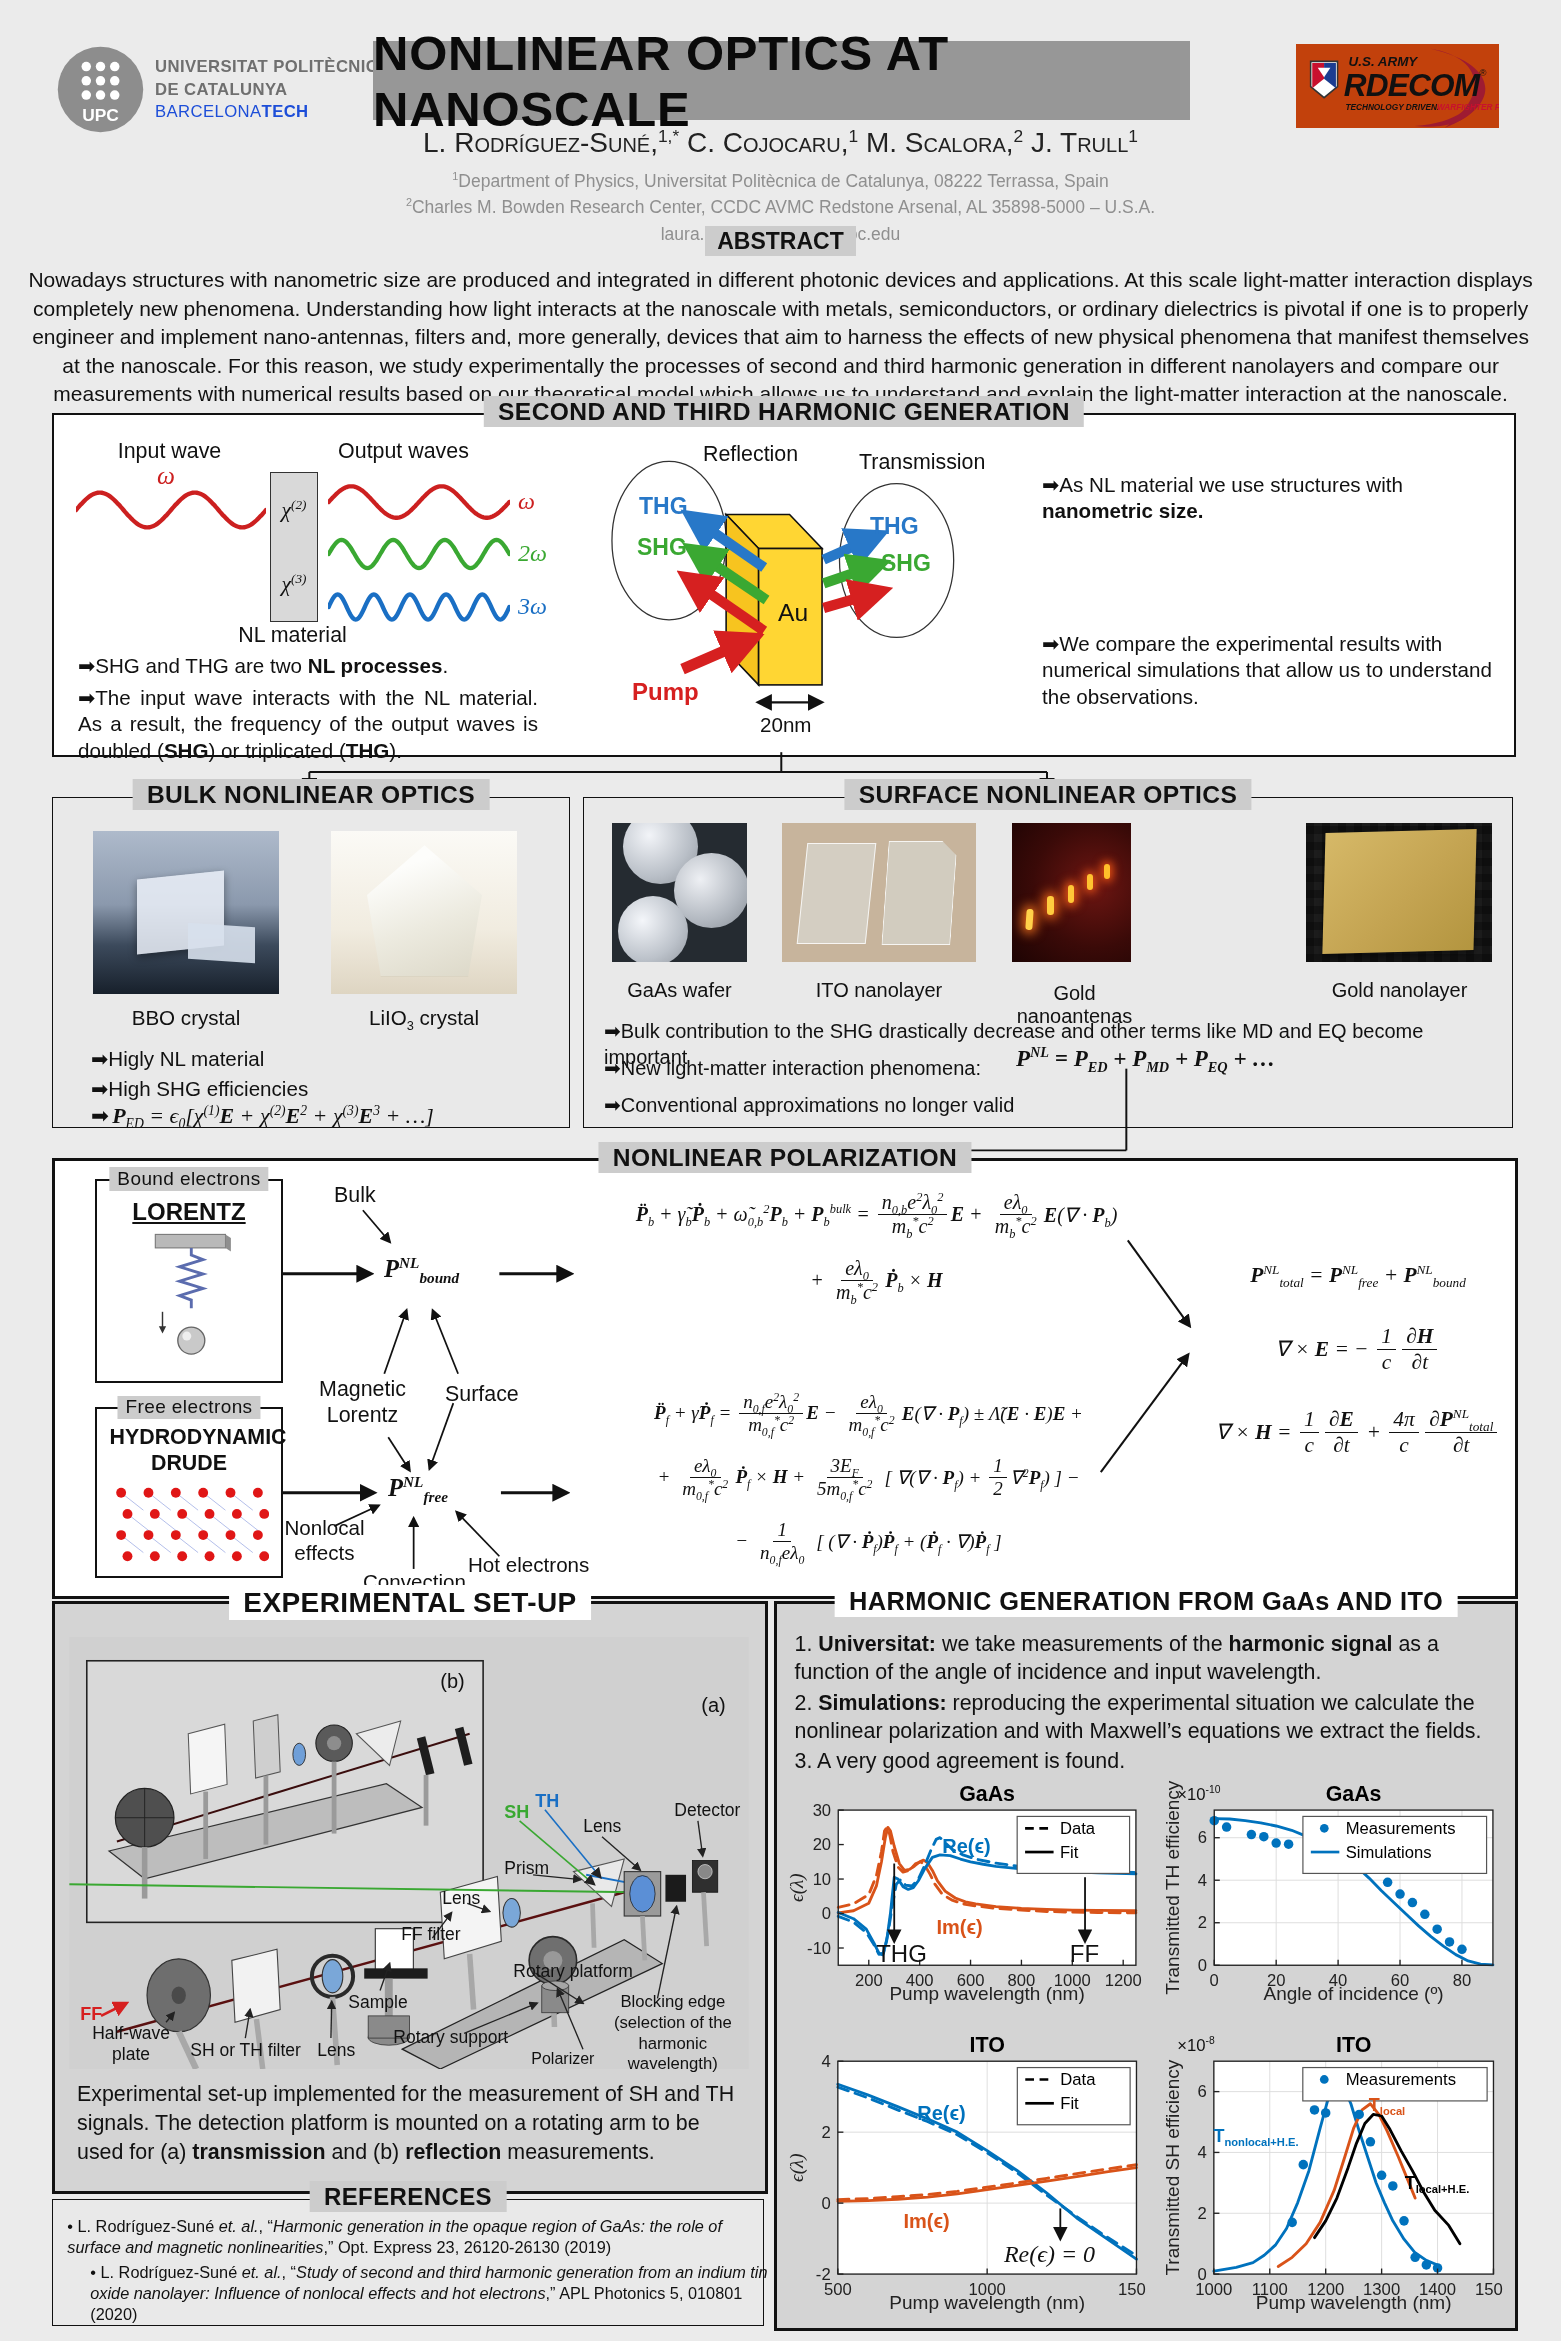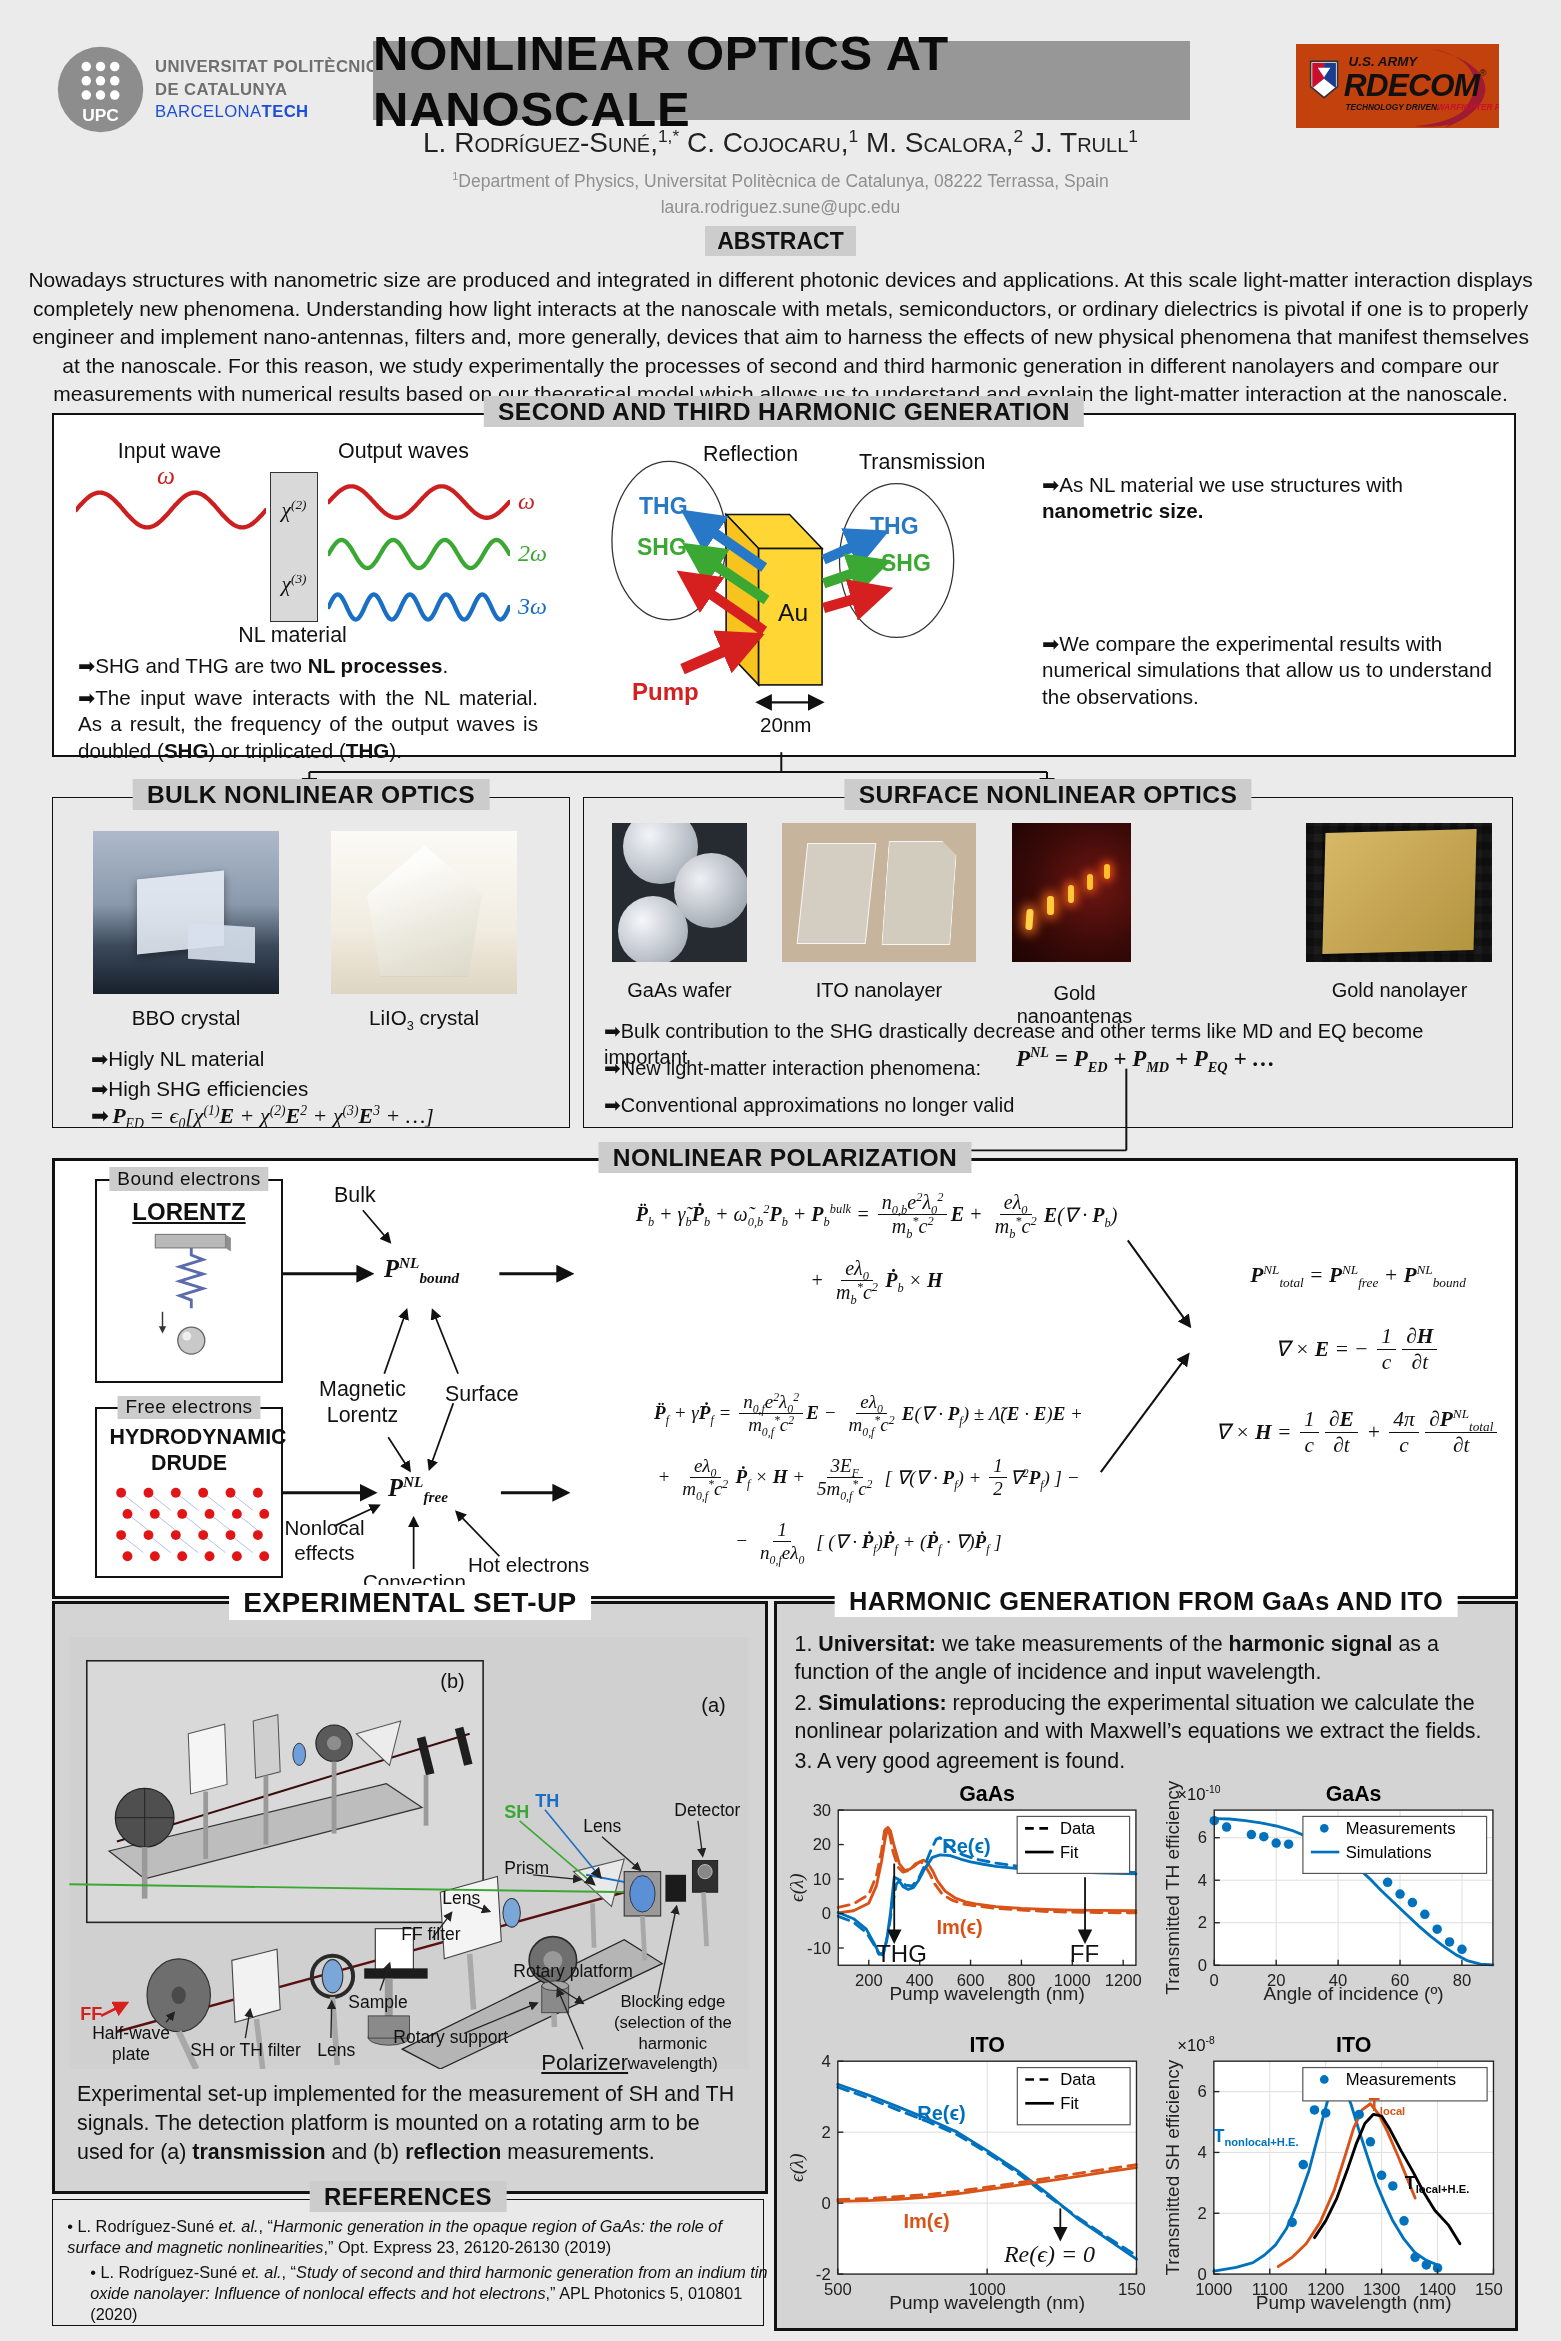--- a/index.html
+++ b/index.html
@@ -55,20 +55,21 @@
   </div>
 
   <div class="abs" style="left:373px;top:41px;width:817px;height:79px;background:#979797;display:flex;align-items:center;justify-content:center;">
     <div style="font-size:49px;font-weight:800;color:#0a0a0a;letter-spacing:0.8px;">NONLINEAR OPTICS AT NANOSCALE</div>
   </div>
 
   <div class="abs" style="left:265px;top:127px;width:1031px;text-align:center;font-variant:small-caps;font-size:28px;color:#222;">L. Rodríguez-Suné,<sup>1,*</sup> C. Cojocaru,<sup>1</sup> M. Scalora,<sup>2</sup> J. Trull<sup>1</sup></div>
 
   <div class="abs" style="left:265px;top:168px;width:1031px;text-align:center;font-size:17.5px;color:#8f8f8f;line-height:1.5;">
     <div><sup>1</sup>Department of Physics, Universitat Politècnica de Catalunya, 08222 Terrassa, Spain</div>
+    <div><sup>2</sup>Charles M. Bowden Research Center, CCDC AVMC Redstone Arsenal, AL 35898-5000 – U.S.A.</div>
     <div>laura.rodriguez.sune@upc.edu</div>
   </div>
 
   <div class="abs" style="left:1296px;top:44px;width:203px;height:84px;background:#c2410c;">
     <svg width="203" height="90" viewBox="0 0 256 114">
       <path d="M170,6 C232,16 248,62 188,106 C260,78 258,26 170,6 Z" fill="#9e1b32"></path>
       <path d="M150,104 C205,100 228,78 230,52 C240,86 205,110 150,104 Z" fill="#9e1b32"></path>
       <g>
         <path d="M18,22 L52,22 L52,54 L35,68 L18,54 Z" fill="#ffffff" stroke="#333" stroke-width="2"></path>
         <path d="M20,24 L35,24 L35,44 L20,56 Z" fill="#c8102e"></path>
@@ -522,21 +523,21 @@
       <div class="lbl" style="left:435px;top:221px;font-size:17.5px;">Prism</div>
       <div class="lbl" style="left:373px;top:251px;font-size:17.5px;">Lens</div>
       <div class="lbl" style="left:332px;top:287px;font-size:17.5px;">FF filter</div>
       <div class="lbl" style="left:279px;top:355px;font-size:17.5px;">Sample</div>
       <div class="lbl" style="left:121px;top:403px;font-size:17.5px;">SH or TH filter</div>
       <div class="lbl" style="left:248px;top:403px;font-size:17.5px;">Lens</div>
       <div class="abs" style="left:14.3px;top:386px;width:95px;text-align:center;font-size:17.5px;line-height:1.2;">Half-wave plate</div>
       <div class="abs" style="left:524px;top:355px;width:159px;text-align:center;font-size:16.7px;">Blocking edge</div>
       <div class="abs" style="left:524px;top:376px;width:159px;text-align:center;font-size:16.7px;">(selection of the</div>
       <div class="abs" style="left:524px;top:397px;width:159px;text-align:center;font-size:16.7px;">harmonic wavelength)</div>
-      <div class="lbl" style="left:472px;top:413px;font-size:22px;text-decoration:underline;">Polarizer</div>
+      <div class="lbl" style="left:462px;top:413px;font-size:16px;">Polarizer</div>
       <div class="lbl" style="left:444px;top:324px;font-size:17.5px;">Rotary platform</div>
       <div class="lbl" style="left:324px;top:390px;font-size:17.5px;">Rotary support</div>
       <div class="lbl" style="left:11px;top:367px;font-size:18px;font-weight:700;color:#d62020;">FF</div>
     </div>
 
     <div class="abs" style="left:22px;top:476px;width:662px;font-size:21.4px;line-height:1.35;">Experimental set-up implemented for the measurement of SH and TH signals. The detection platform is mounted on a rotating arm to be used for (a) <b>transmission</b> and (b) <b>reflection</b> measurements.</div>
   </div>
 
   <div class="panel" style="left:52px;top:2199px;width:710px;height:125px;background:#e9e9e9;border-width:1.6px;">
     <div class="chip g" style="font-size:24px;">REFERENCES</div>

